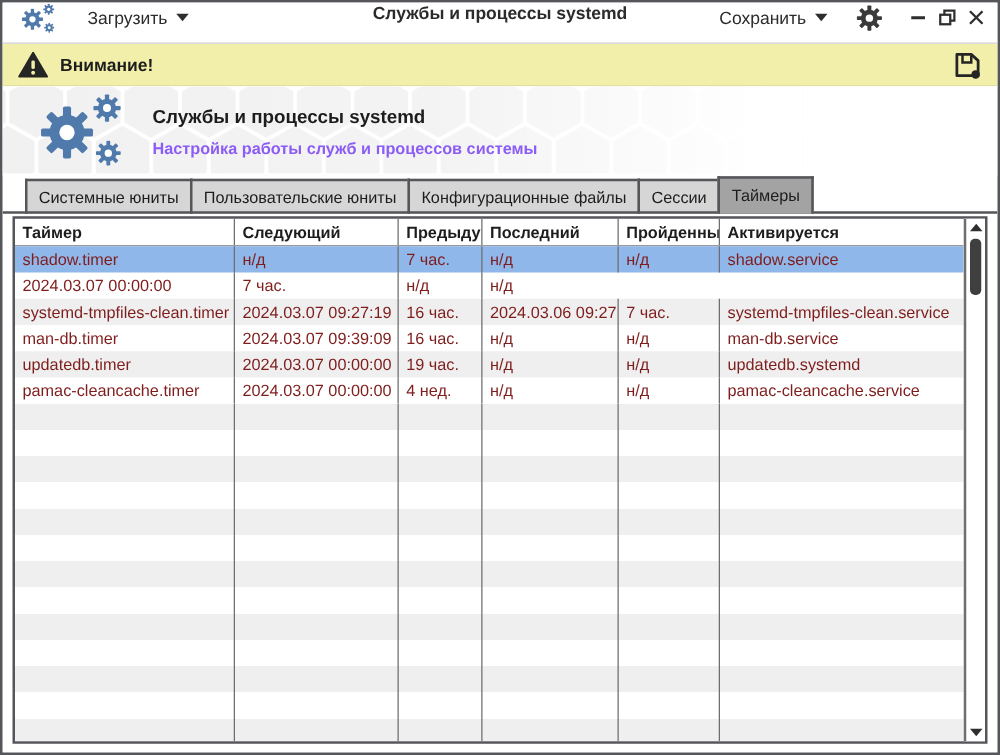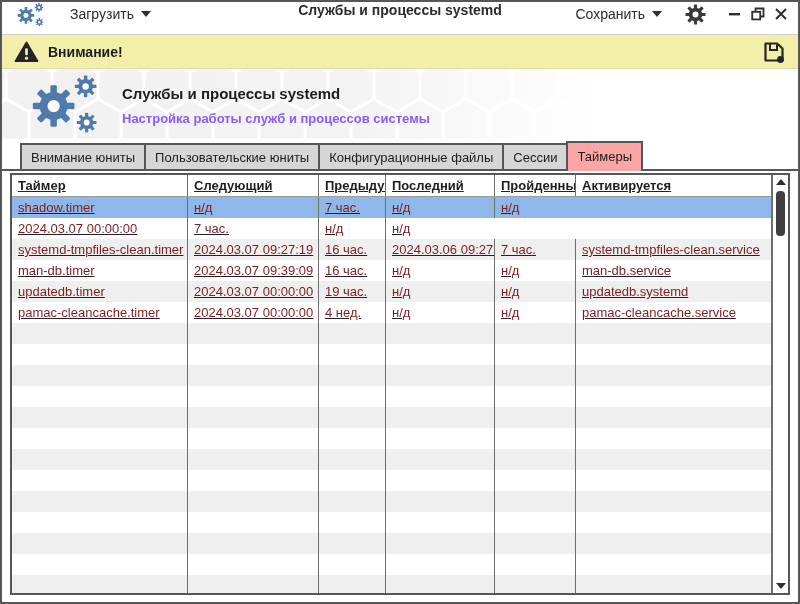--- a/index.html
+++ b/index.html
@@ -48,24 +48,24 @@
   .header-title { font-size:15px; font-weight:700; color:#1d1d1d; }
   .header-sub { font-size:13px; font-weight:700; color:#8b5cf6; margin-top:9px; }
 
   
   .tabbar { flex:0 0 30px; display:flex; align-items:flex-end; padding-left:18px; position:relative; }
   .tabbar::after { content:""; position:absolute; left:0; right:0; bottom:0; height:2px; background:var(--line); }
   .tab { height:28px; line-height:26px; background:#d6d6d6; border:2px solid var(--line);
     border-bottom:none; padding:0 9px; font-size:13px; color:#1d1d1d; margin-left:-2px;
     white-space:nowrap; cursor:default; }
   .tab:first-child { margin-left:0; }
-  .tab.active { background:#fca5a5; position:relative; z-index:2; height:30px; line-height:28px; }
-
-  
-  .content { flex:1; padding:2px 8px 7px; display:flex; min-height:0;text-decoration:underline; }
+  .tab.active { background:#a3a3a3; position:relative; z-index:2; height:30px; line-height:28px; }
+
+  
+  .content { flex:1; padding:2px 8px 7px; display:flex; min-height:0; }
   .table-wrap { flex:1; border:2px solid var(--line); display:flex; min-width:0; background:#fff; }
   .table-main { flex:1; display:flex; flex-direction:column; min-width:0; overflow:hidden; }
   .thead { display:grid; grid-template-columns:var(--cols); flex:0 0 22px; border-bottom:1px solid #9a9a9a; }
   .th { font-size:13px; font-weight:700; color:#1d1d1d; line-height:21px; padding:0 6px;
     border-right:1px solid var(--sep); white-space:nowrap; overflow:hidden; }
   .th:last-child { border-right:none; }
   .tr { display:grid; grid-template-columns:var(--cols); flex:0 0 21px; }
   .td { font-size:13px; color:#7f1d1d; line-height:21px; padding:0 6px;
     border-right:1px solid var(--sep); white-space:nowrap; overflow:hidden; }
   .td:last-child { border-right:none; }
@@ -181,21 +181,21 @@
       <use href="#gear" x="-10" y="-10" width="20" height="20" transform="translate(58,48)" fill="#4f7aab"></use>
     </svg>
     <div class="header-text">
       <div class="header-title">Службы и процессы systemd</div>
       <div class="header-sub">Настройка работы служб и процессов системы</div>
     </div>
   </div>
 </div>
 
 <div class="tabbar">
-    <div class="tab"><span>Внимание юниты</span></div>
+    <div class="tab"><span>Системные юниты</span></div>
     <div class="tab"><span>Пользовательские юниты</span></div>
     <div class="tab"><span>Конфигурационные файлы</span></div>
     <div class="tab"><span>Сессии</span></div>
     <div class="tab active"><span>Таймеры</span></div>
   </div>
 
 <div class="content">
   <div class="table-wrap">
     <div class="table-main">
       <div class="thead">
@@ -206,20 +206,21 @@
           <div class="th">Пройденный</div>
           <div class="th">Активируется</div>
         </div>
       <div id="tbody">
           <div class="tr selected">
     <div class="td">shadow.timer</div>
     <div class="td">н/д</div>
     <div class="td">7 час.</div>
     <div class="td">н/д</div>
     <div class="td">н/д</div>
+    <div class="td">shadow.service</div>
   </div>
           <div class="tr">
     <div class="td">2024.03.07 00:00:00</div>
     <div class="td">7 час.</div>
     <div class="td">н/д</div>
     <div class="td">н/д</div>
   </div>
           <div class="tr stripe">
     <div class="td">systemd-tmpfiles-clean.timer</div>
     <div class="td">2024.03.07 09:27:19</div>

